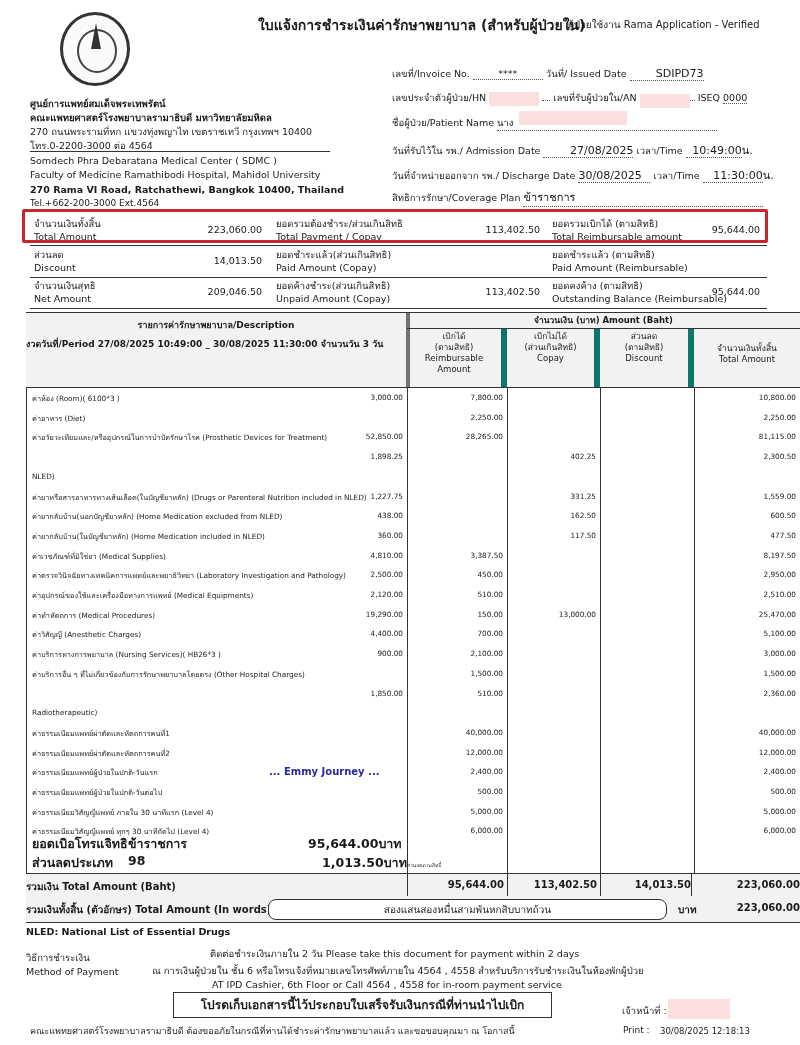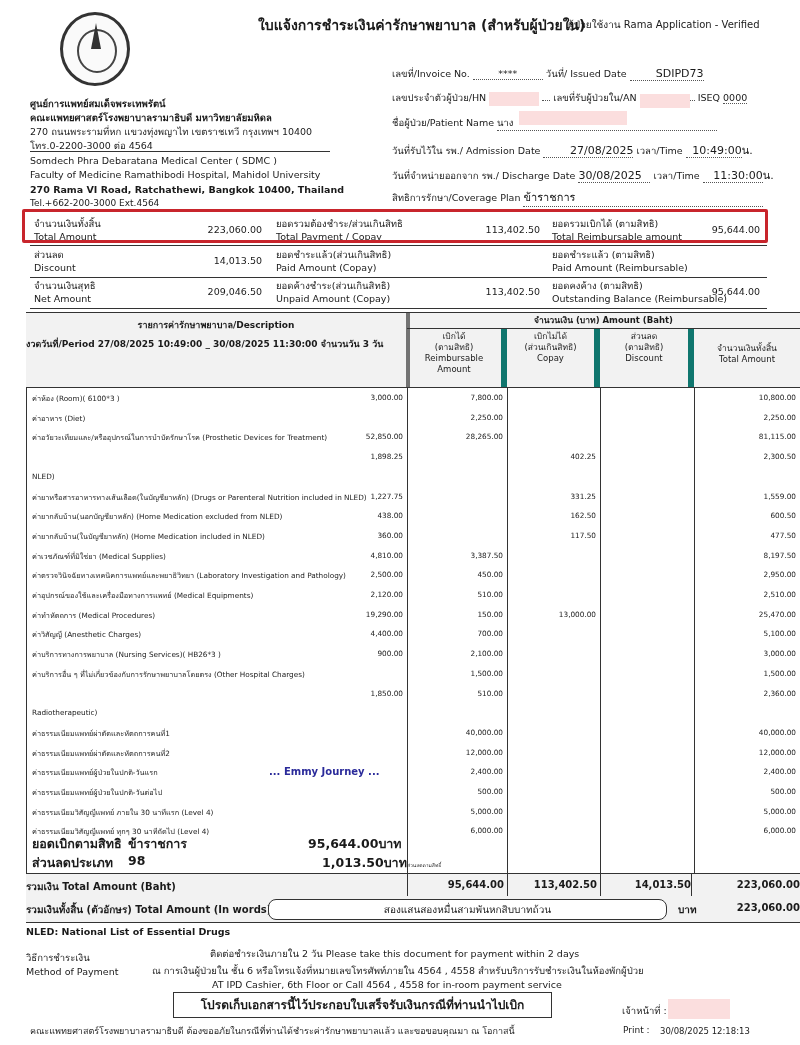--- a/index.html
+++ b/index.html
@@ -334,21 +334,21 @@
         <div class="n" style="left: 297px;"></div>
         <div class="n" style="left: 397px;">6,000.00</div>
         <div class="n" style="left: 490px;"></div>
         <div class="n" style="left: 690px;">6,000.00</div>
       </div>
     </div>
 </div>
 
 <div class="abs watermark">... Emmy Journey ...</div>
 
-<div class="claim" style="left:32px;top:834px">ยอดเบิกตามสิทธิ</div>
+<div class="claim" style="left:32px;top:834px">ยอดเบิอโทรแจิทธิ</div>
 <div class="claim" style="left:128px;top:834px">ข้าราชการ</div>
 <div class="claim" style="left:308px;top:834px">95,644.00บาท</div>
 <div class="claim" style="left:32px;top:853px">ส่วนลดประเภท</div>
 <div class="claim" style="left:128px;top:853px">98</div>
 <div class="claim" style="left:322px;top:853px"><span>1,013.50บาท</span><span class="tiny">ส่วนลดตามสิทธิ์</span></div>
 
 <div class="total-row">
   <div class="c" style="left:0">รวมเงิน Total Amount (Baht)</div>
   <div class="c" style="left:381px;width:96px;text-align:right;border-left:1px solid #333;height:22px;top:0;line-height:22px">95,644.00</div>
   <div class="c" style="left:481px;width:89px;text-align:right;border-left:1px solid #333;height:22px;top:0;line-height:22px">113,402.50</div>

